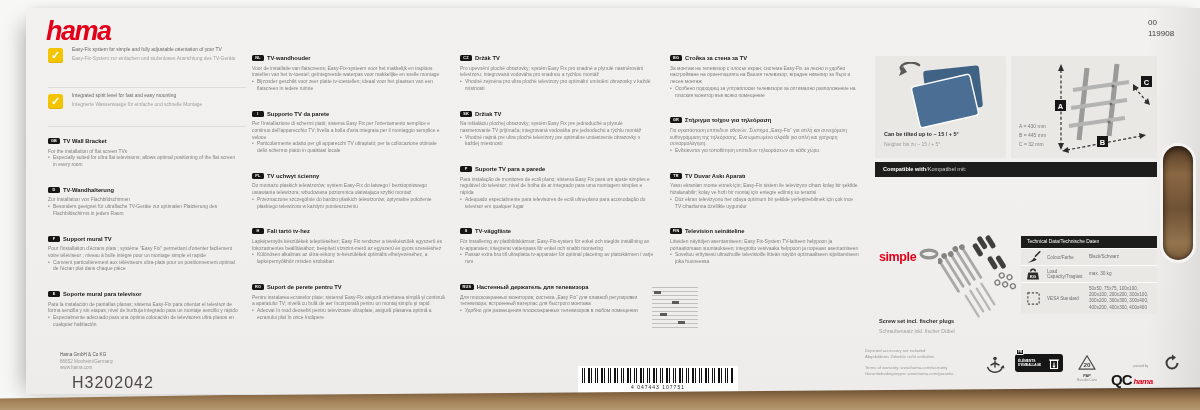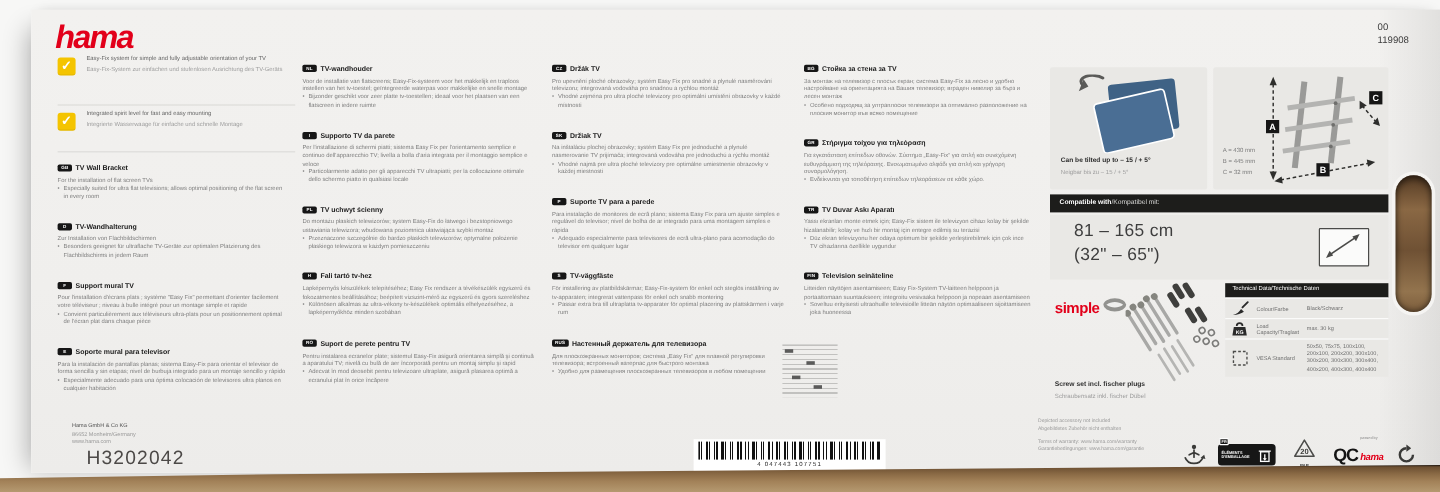--- a/index.html
+++ b/index.html
@@ -60,21 +60,21 @@
   .tr-value{flex:1;font-size:4.6px;color:#6f6f6f;padding:3px 3px 3px 0;line-height:1.35}
   
   .company{position:absolute;left:34px;top:344px;font-size:4.6px;line-height:1.45}
   .company .c0{color:#555}.company .cx{color:#9a9a9a}
   .batch{position:absolute;left:46px;top:366px;font-size:16px;color:#4c4947;letter-spacing:1px}
   .barcode{position:absolute;left:552px;top:358px;width:152px;height:26px;background:#fff;padding:2px 4px}
   .bars{height:15px;background:repeating-linear-gradient(90deg,#111 0 1px,transparent 1px 2px,#111 2px 3px,transparent 3px 6px,#111 6px 8px,transparent 8px 9px,#111 9px 10px,transparent 10px 13px)}
   .bdigits{font-size:5px;color:#222;text-align:center;margin-top:1px;letter-spacing:1px}
   .legal{position:absolute;left:839px;top:340px;font-size:4.2px;color:#9a9a9a;line-height:1.45}
   .legal .gap{height:5px}
-  .ecorow{position:absolute;left:958px;top:346px;display:flex;align-items:center;gap:9px}
+  .ecorow{position:absolute;left:958px;top:346px;display:flex;align-items:flex-start;gap:9px}
   .frlabel{position:relative;width:48px;height:18px;background:#161616;border-radius:3px;display:flex;align-items:center;padding:0 3px;box-sizing:border-box}
   .frlabel .txt{color:#fff;font-size:3.2px;font-weight:bold;line-height:1.3;flex:1}
   .frtag{position:absolute;left:1px;top:-5px;background:#161616;border:0.5px solid #fff;color:#fff;font-size:3.2px;font-weight:bold;padding:0 1px;border-radius:1px}
   .pap{text-align:center;width:30px}
   .pap .sub1{font-size:3.8px;font-weight:bold;color:#3e3e3e;margin-top:-1px}
   .pap .sub2{font-size:3px;color:#8a8a8a}
   .qc{display:flex;align-items:center;gap:2px}
   .qc .big{font-size:15px;font-weight:900;color:#141414;letter-spacing:-1px}
   .qc .stack{line-height:1.05}
   .qc .p{font-size:3.2px;color:#8a8a8a}
@@ -262,31 +262,20 @@
       <div>A = 430 mm</div>
       <div>B = 445 mm</div>
       <div>C = 32 mm</div>
     </div>
   </div>
 
   <div class="compatbar">
     <b>Compatible with</b><span>/Kompatibel mit:</span>
   </div>
 
-  <div class="compattile">
-    <div class="sizemain">81 – 165 cm</div>
-    <div class="sizesub">(32" – 65")</div>
-    <div class="screenicon">
-      <svg width="40" height="30" viewBox="0 0 40 30" style="position:absolute;left:-1px;top:-1px">
-        <line x1="8" y1="23" x2="32" y2="7" stroke="#4a4a48" stroke-width="1.4"></line>
-        <polygon points="34,5 28,7 31,11" fill="#4a4a48"></polygon>
-        <polygon points="6,25 12,23 9,19" fill="#4a4a48"></polygon>
-      </svg>
-    </div>
-  </div>
 
   <div class="fischer"><span>simple</span><svg width="20" height="12" viewBox="0 0 20 12">
         <ellipse cx="10" cy="6" rx="9.5" ry="5.5" fill="#92928f"></ellipse>
         <path d="M3,6 C7,3 13,3 17,6 C13,9 7,9 3,6 Z" fill="#ffffff" opacity=".85"></path>
       </svg></div>
 
   <svg class="screws" viewBox="0 0 100 100">
     <g transform="rotate(-32 50 50)" stroke-linecap="round">
       <g stroke="#a8a8a6" stroke-width="3">
         <line x1="18" y1="12" x2="18" y2="48"></line>

